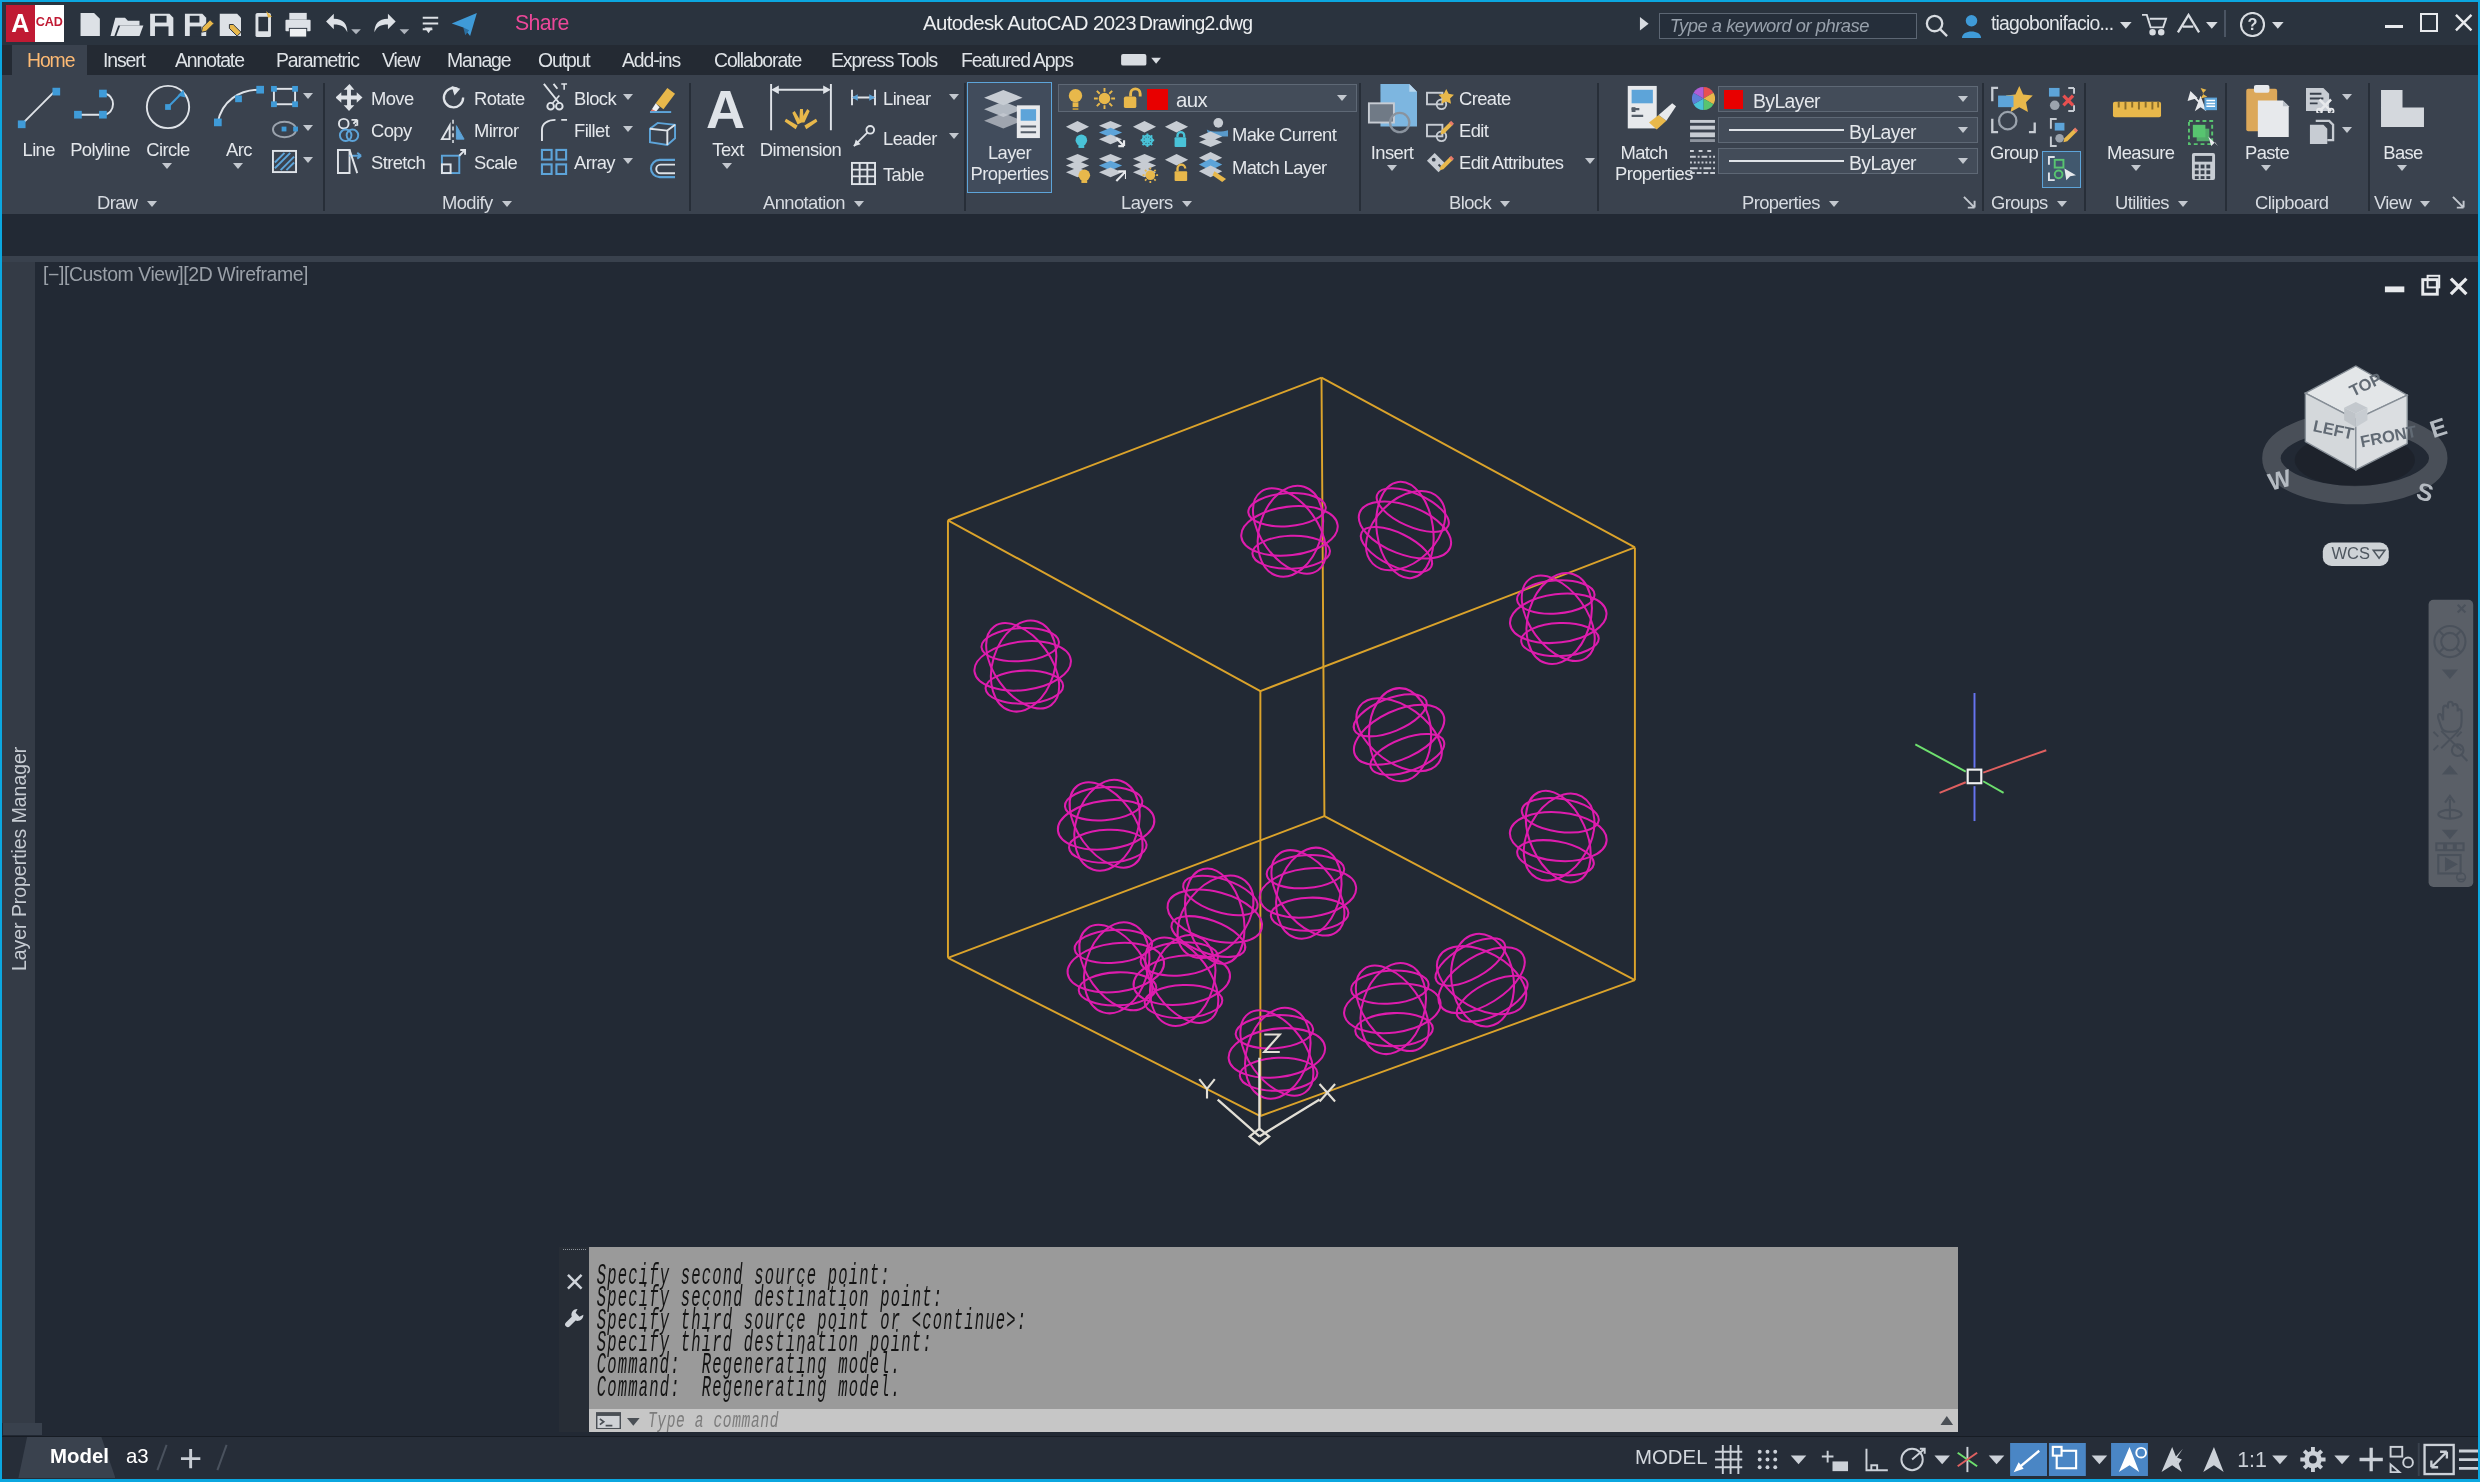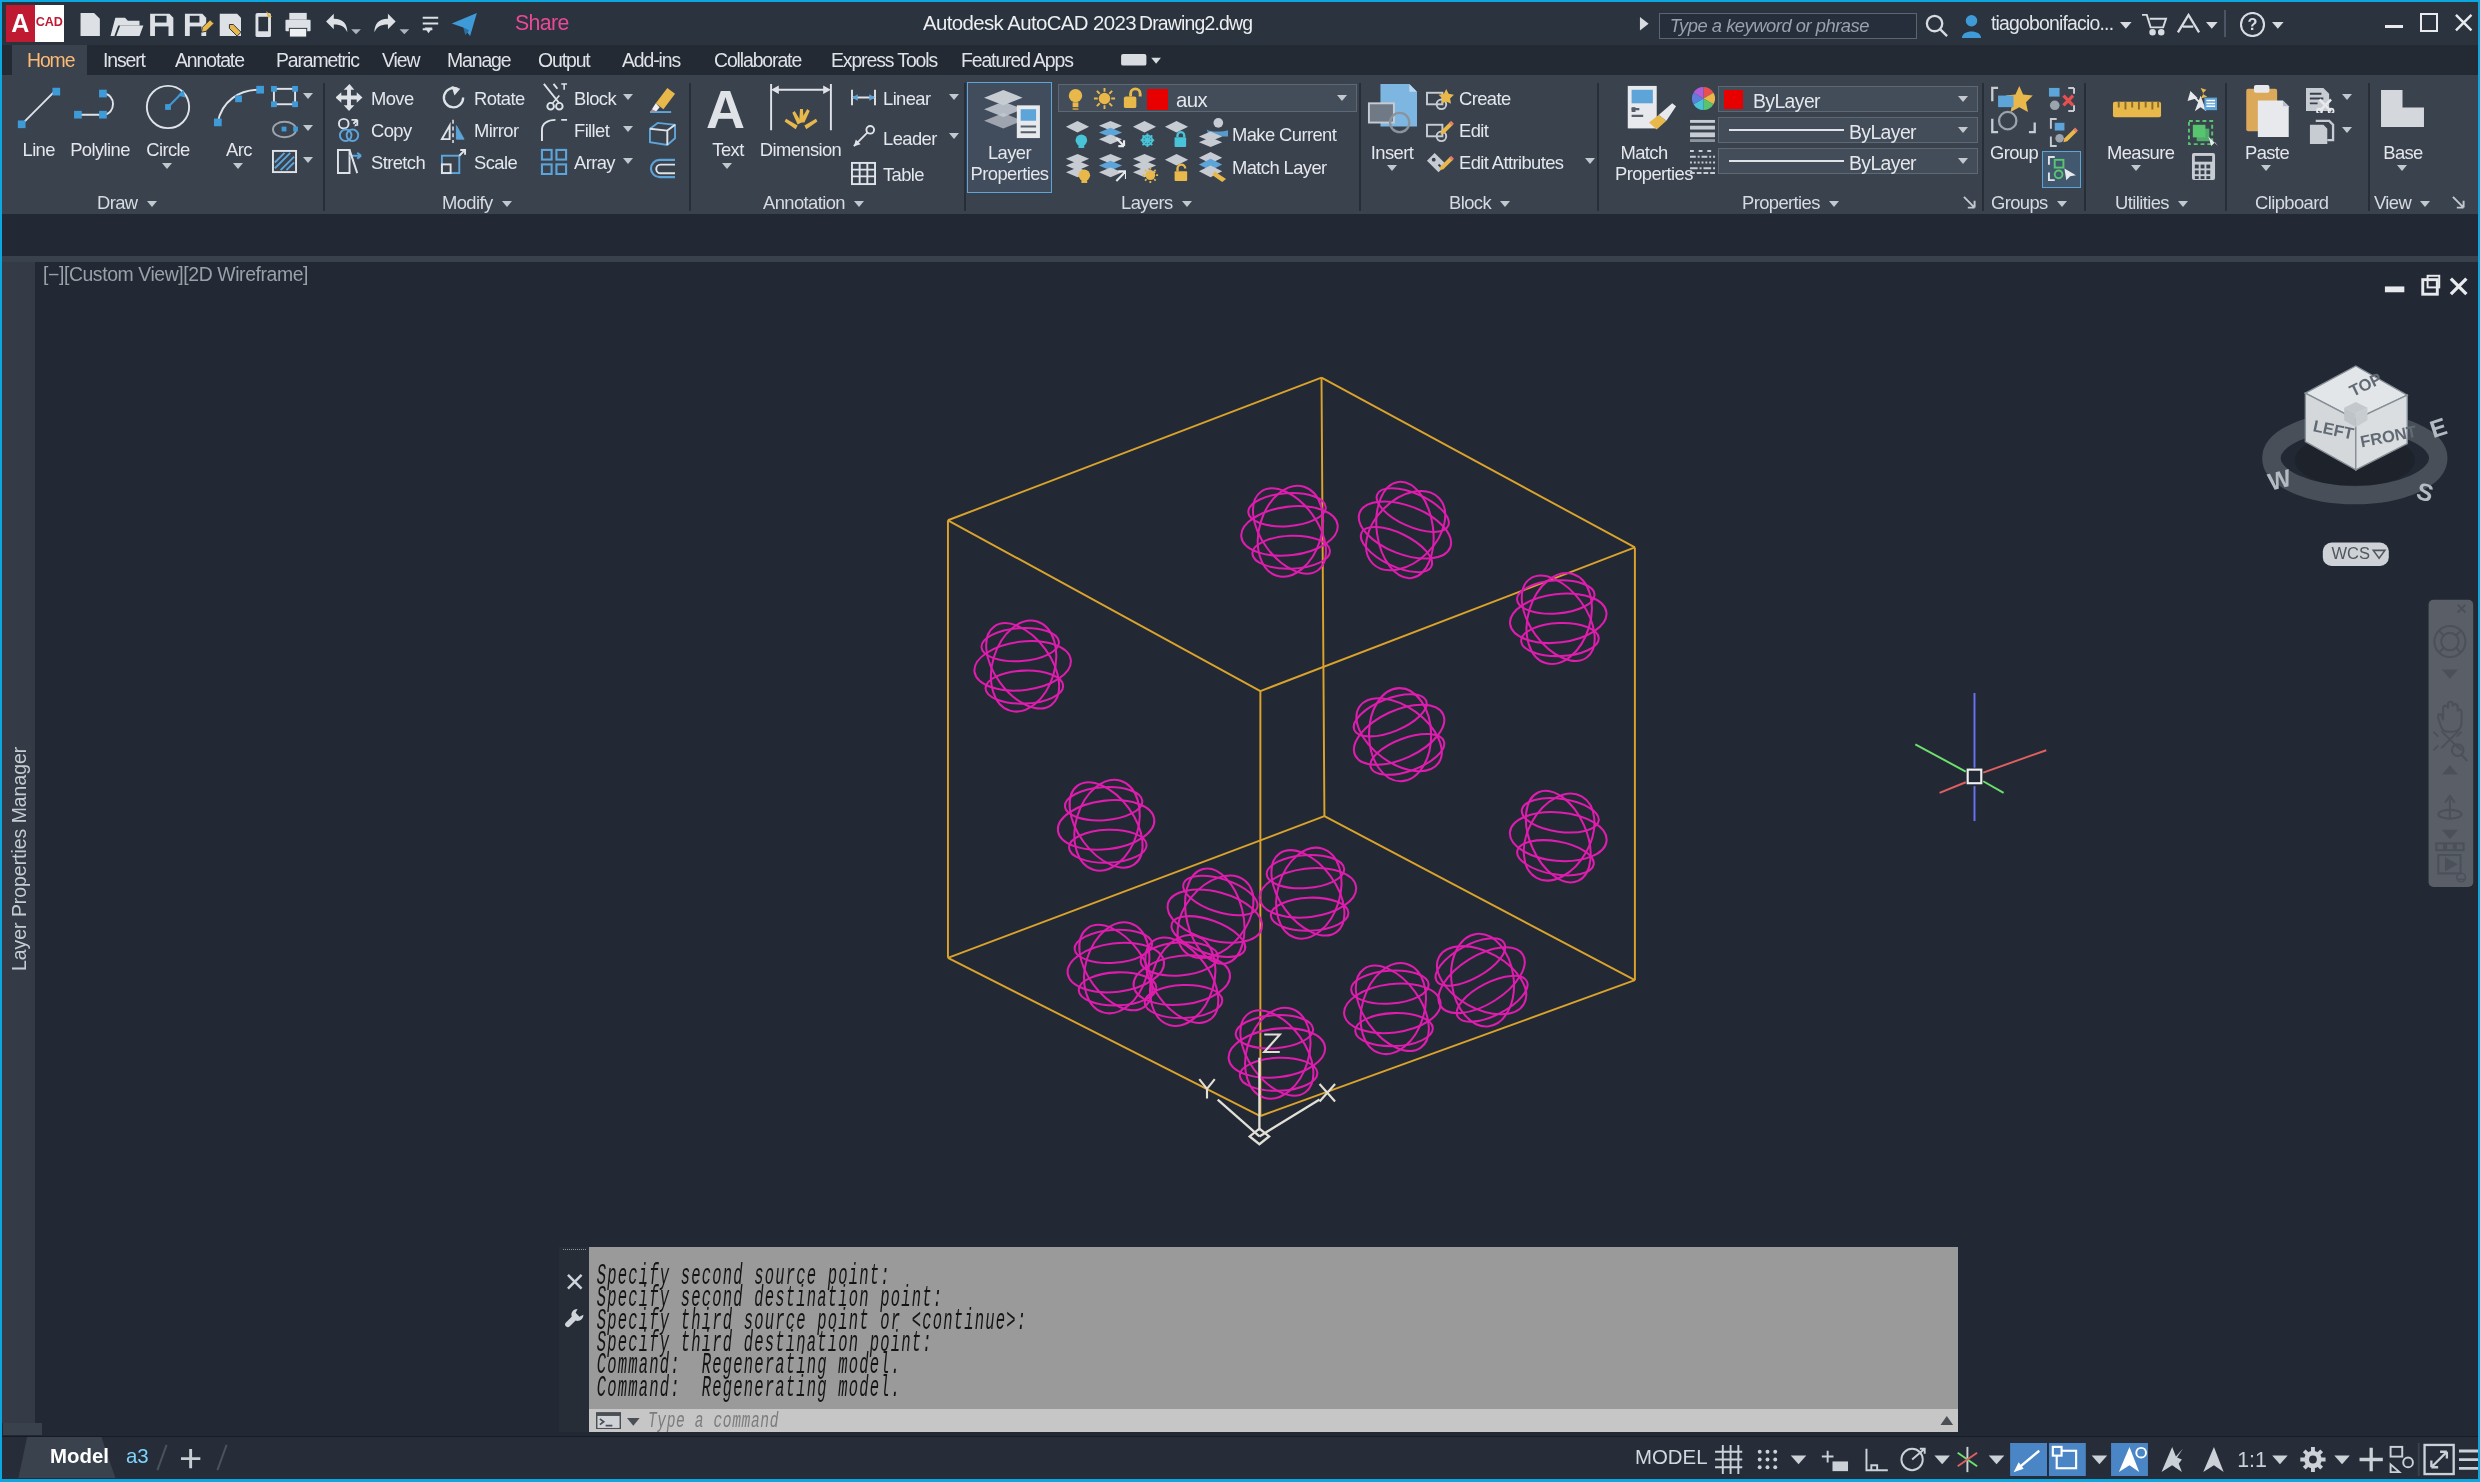--- a/index.html
+++ b/index.html
@@ -784,21 +784,21 @@
           </svg>
       <div id="cmdph">Type a command</div>
       <svg class="abs" style="left:1351px; top:6.8px;" width="13.6" height="9.7" viewBox="0 0 14 10">
             <path d="M7 0 l7 10 H0 z" fill="#4a4f55"></path>
           </svg>
     </path></div>
   </div>
   <div id="statusbar">
     <div class="abs" style="left:18.4px; top:0; width:97px; height:41px; background:#3a424e; clip-path:polygon(8.7px 0, 83px 0, 97px 41px, 0 41px);"></div>
     <div class="abs" style="left:50px; top:7.8px; font-size:20.4px; font-weight:bold; color:#fff;">Model</div>
-    <div class="abs" style="left:126px; top:7.8px; font-size:20.4px; color:#7dd3fc;text-align:center;">a3</div>
+    <div class="abs" style="left:126px; top:7.8px; font-size:20.4px; color:#ffffff;text-align:center;">a3</div>
     <div class="fslash" style="left:161px; top:6.8px; background:#4a525e;"></div>
     <svg class="abs" style="left:180px; top:10.7px;" width="21.3" height="21.3" viewBox="0 0 22 22" stroke="#c9ced5" stroke-width="3">
         <path d="M11 1 V21 M1 11 H21"></path>
       </svg>
     <div class="fslash" style="left:221px; top:6.8px; background:#4a525e;"></div>
     <div class="abs" style="left:1635px; top:8.7px; font-size:20.4px; color:#d3d8de;">MODEL</div>
     <svg class="abs" style="left:1713px; top:5.8px;" width="767" height="33" viewBox="0 0 790 34">
 
       <g stroke="#ccd1d8" stroke-width="2" fill="none">
         <path d="M2 9 h28 M2 17 h28 M2 25 h28 M10 2 v30 M18 2 v30 M26 2 v30"></path>

